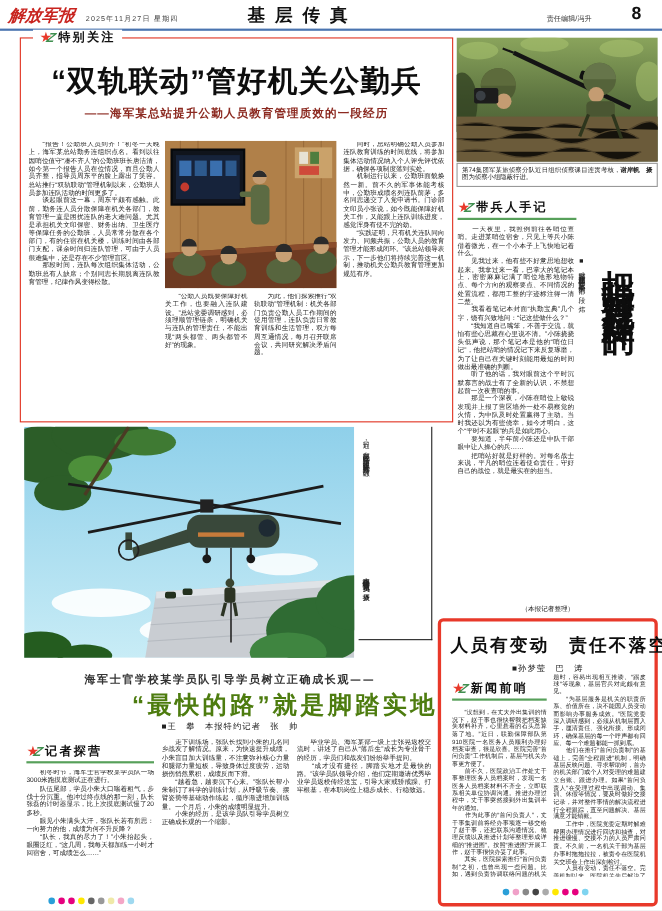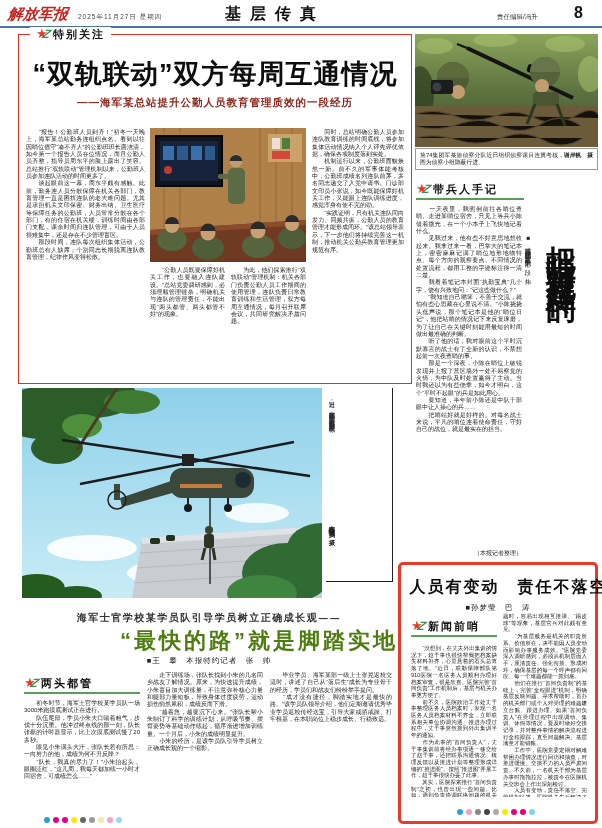--- a/index.html
+++ b/index.html
@@ -59,21 +59,21 @@
   <div class="abs heditor" style="left:497px;top:13px;">责任编辑/冯升</div>
   <div class="abs hpage" style="left:574px;top:4px;">8</div>
   <div class="abs hrule" style="left:0;top:26px;width:602px;"></div>
 
   <div class="abs redbox1" style="left:18px;top:34px;width:392px;height:348px;"></div>
   <div class="abs marker" style="left:30px;top:27px;padding:0 6px;">
     <span class="mk-star">★</span>
     <span class="mk-z">Z</span>
     <span class="mk-label">特别关注</span>
   </div>
-  <div class="abs headline1" style="left:30px;top:56px;width:370px;">“双轨联动”双方每周互通情况</div>
+  <div class="abs headline1" style="left:30px;top:56px;width:370px;">“双轨联动”管好机关公勤兵</div>
   <div class="abs subtitle1" style="left:30px;top:96px;width:370px;">——海军某总站提升公勤人员教育管理质效的一段经历</div>
 
   <svg class="abs" style="left:150px;top:128px;" width="156" height="134" viewBox="0 0 156 134">
     <rect width="156" height="134" fill="#b08049"></rect>
     <g stroke="#9a6b3a" stroke-width="1">
       <line x1="14" y1="0" x2="14" y2="134"></line>
         <line x1="30" y1="0" x2="30" y2="134"></line>
       <line x1="110" y1="0" x2="110" y2="134"></line>
         <line x1="126" y1="0" x2="126" y2="134"></line>
       <line x1="142" y1="0" x2="142" y2="134"></line>
@@ -244,21 +244,21 @@
   <div class="abs closing" style="left:416px;top:549px;width:106px;">（本报记者整理）</div>
   <div class="abs vtext" style="left:524px;top:234px;height:220px;">■武警福建总队三明支队某中队干部　段　炜</div>
   <div class="abs vheadline" style="left:540px;top:222px;height:340px;">把哨站好就是好样的</div>
 
   <div class="abs kicker" style="left:20px;top:611px;width:378px;">海军士官学校某学员队引导学员树立正确成长观——</div>
   <div class="abs headline2" style="left:20px;top:626px;width:378px;">“最快的路”就是脚踏实地</div>
   <div class="abs byline" style="left:20px;top:656px;width:378px;">■王　攀　本报特约记者　张　帅</div>
   <div class="abs marker" style="left:24px;top:676px;width:116px;">
     <span class="mk-star">★</span>
     <span class="mk-z">Z</span>
-    <span class="mk-label">两头都管</span>
+    <span class="mk-label">记者探营</span>
   </div>
   <div class="abs mk-line" style="left:24px;top:692px;width:116px;"></div>
   <div class="abs bt" style="left:24px;top:700px;width:116px;height:106px;">　　初冬时节，海军士官学校某学员队一场3000米跑摸底测试正在进行。
 　　队伍尾部，学员小朱大口喘着粗气，步伐十分沉重。他冲过终点线的那一刻，队长张磊的计时器显示，比上次摸底测试慢了20多秒。
 　　眼见小朱满头大汗，张队长若有所思：一向努力的他，成绩为何不升反降？
 　　“队长，我真的尽力了！”小朱抬起头，眼圈泛红，“这几周，我每天都加练一小时才回宿舍，可成绩怎么……”</div>
   <div class="abs bt" style="left:147px;top:672px;width:116px;height:134px;">　　走下训练场，张队长找到小朱的几名同乡战友了解情况。原来，为快速提升成绩，小朱盲目加大训练量，不注意弥补核心力量和腿部力量短板，导致身体过度疲劳，运动损伤悄然累积，成绩反而下滑。
 　　“越着急，越要沉下心来。”张队长帮小朱制订了科学的训练计划，从呼吸节奏、摆臂姿势等基础动作练起，循序渐进增加训练量。一个月后，小朱的成绩明显提升。
 　　小朱的经历，是该学员队引导学员树立正确成长观的一个缩影。</div>
   <div class="abs bt" style="left:270px;top:672px;width:122px;height:134px;">　　毕业学员、海军某部一级上士张晃返校交流时，讲述了自己从“落后生”成长为专业骨干的经历，学员们和战友们纷纷举手提问。

